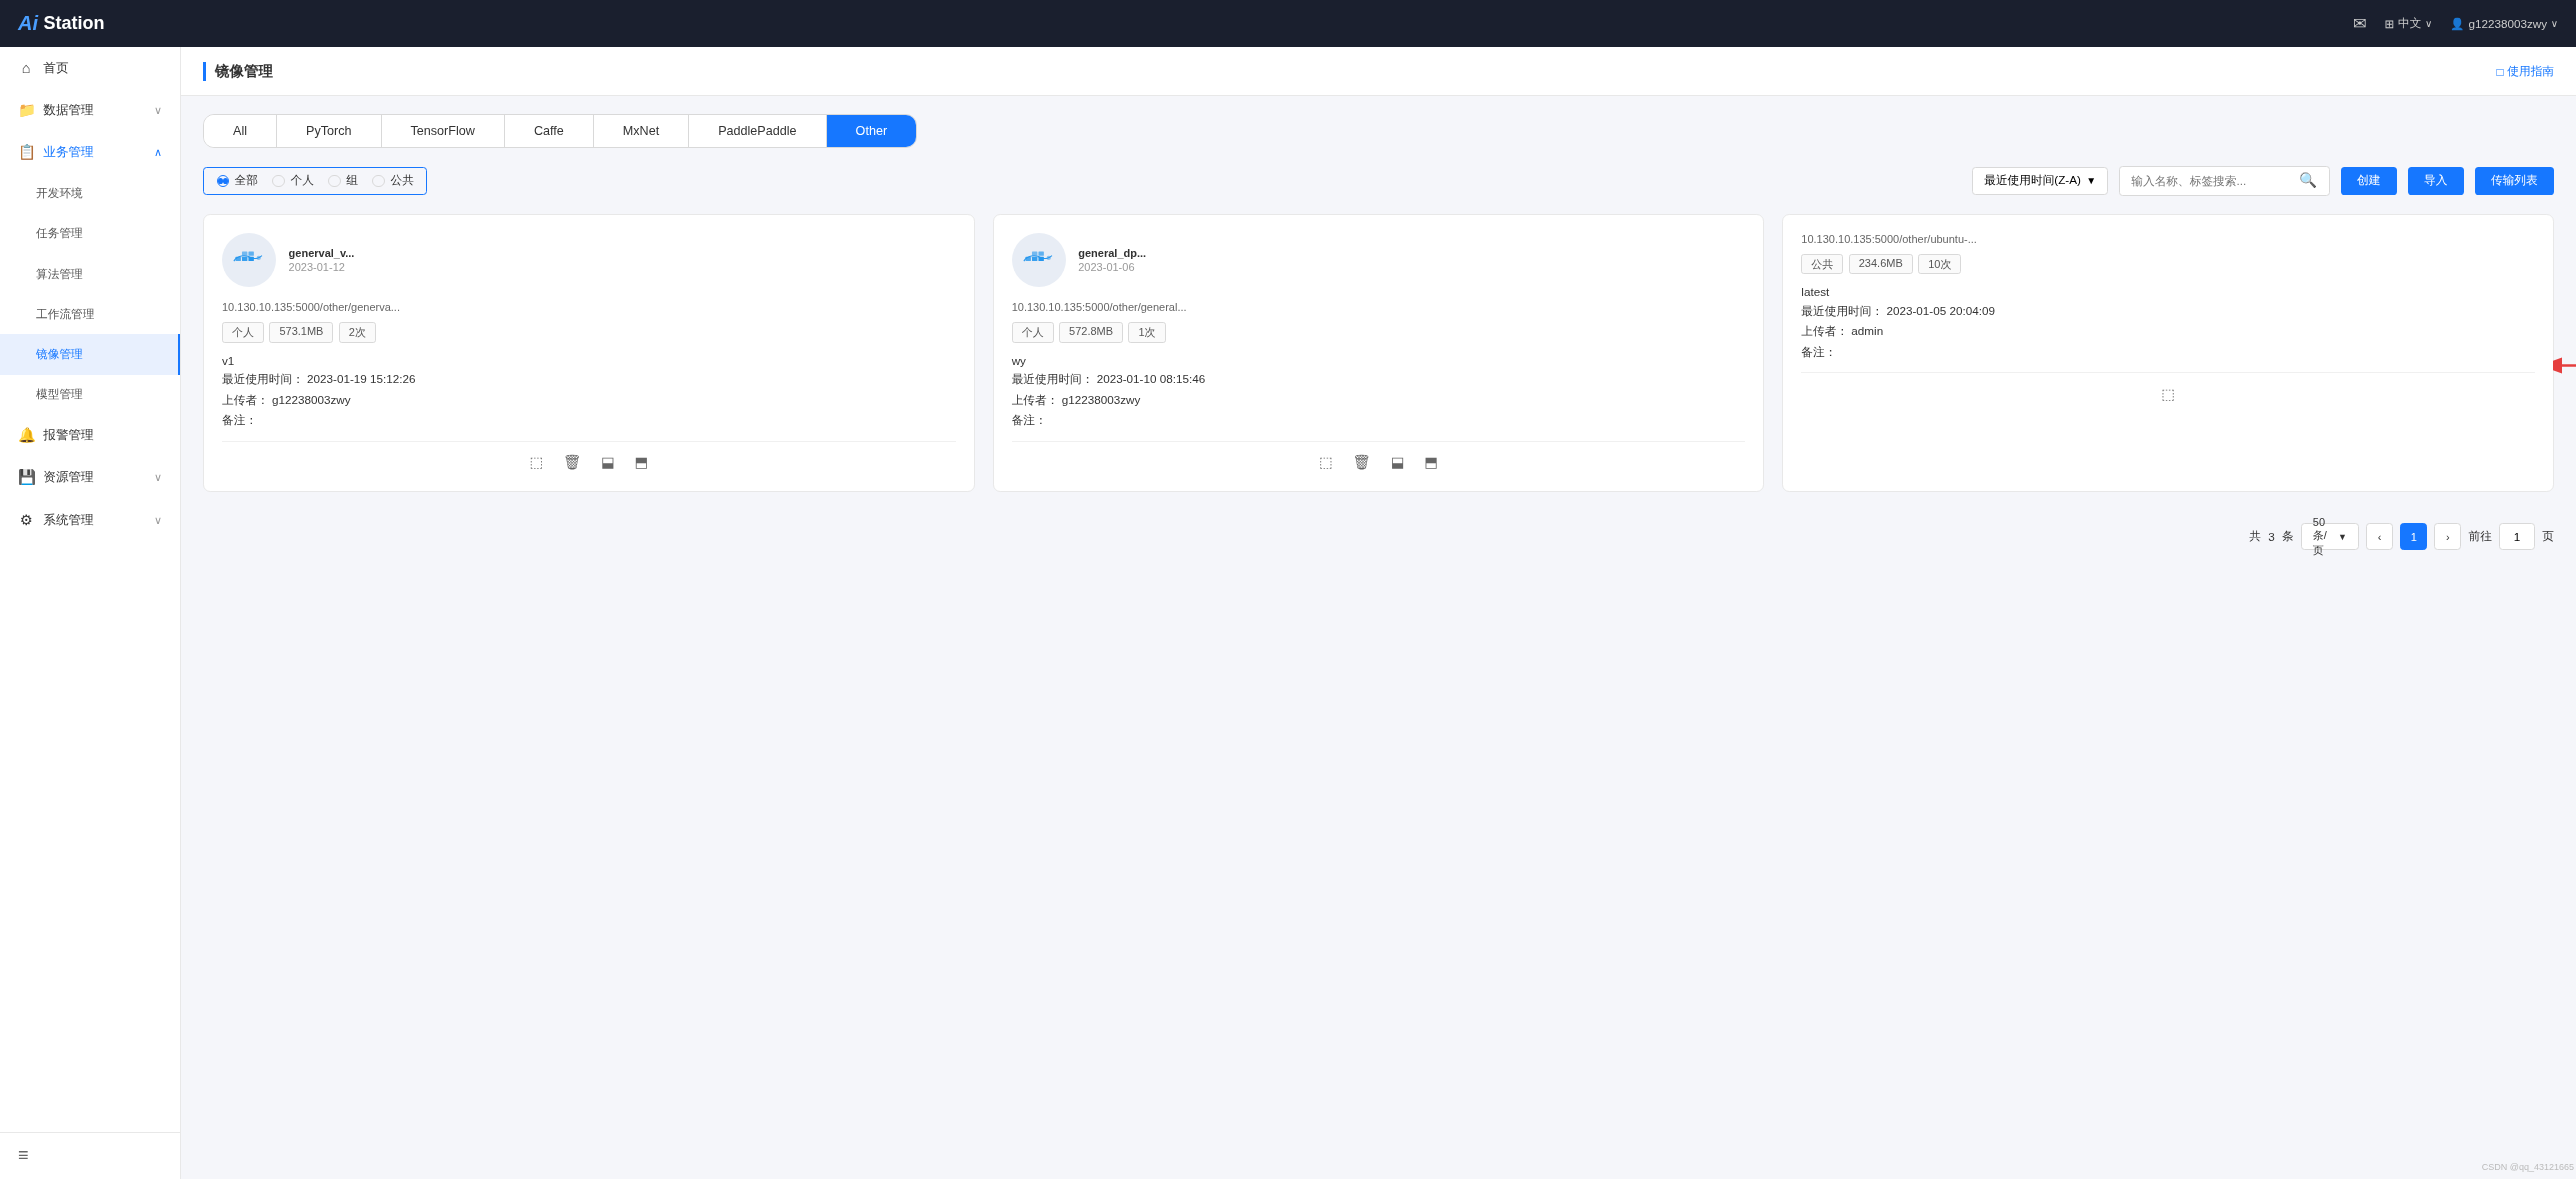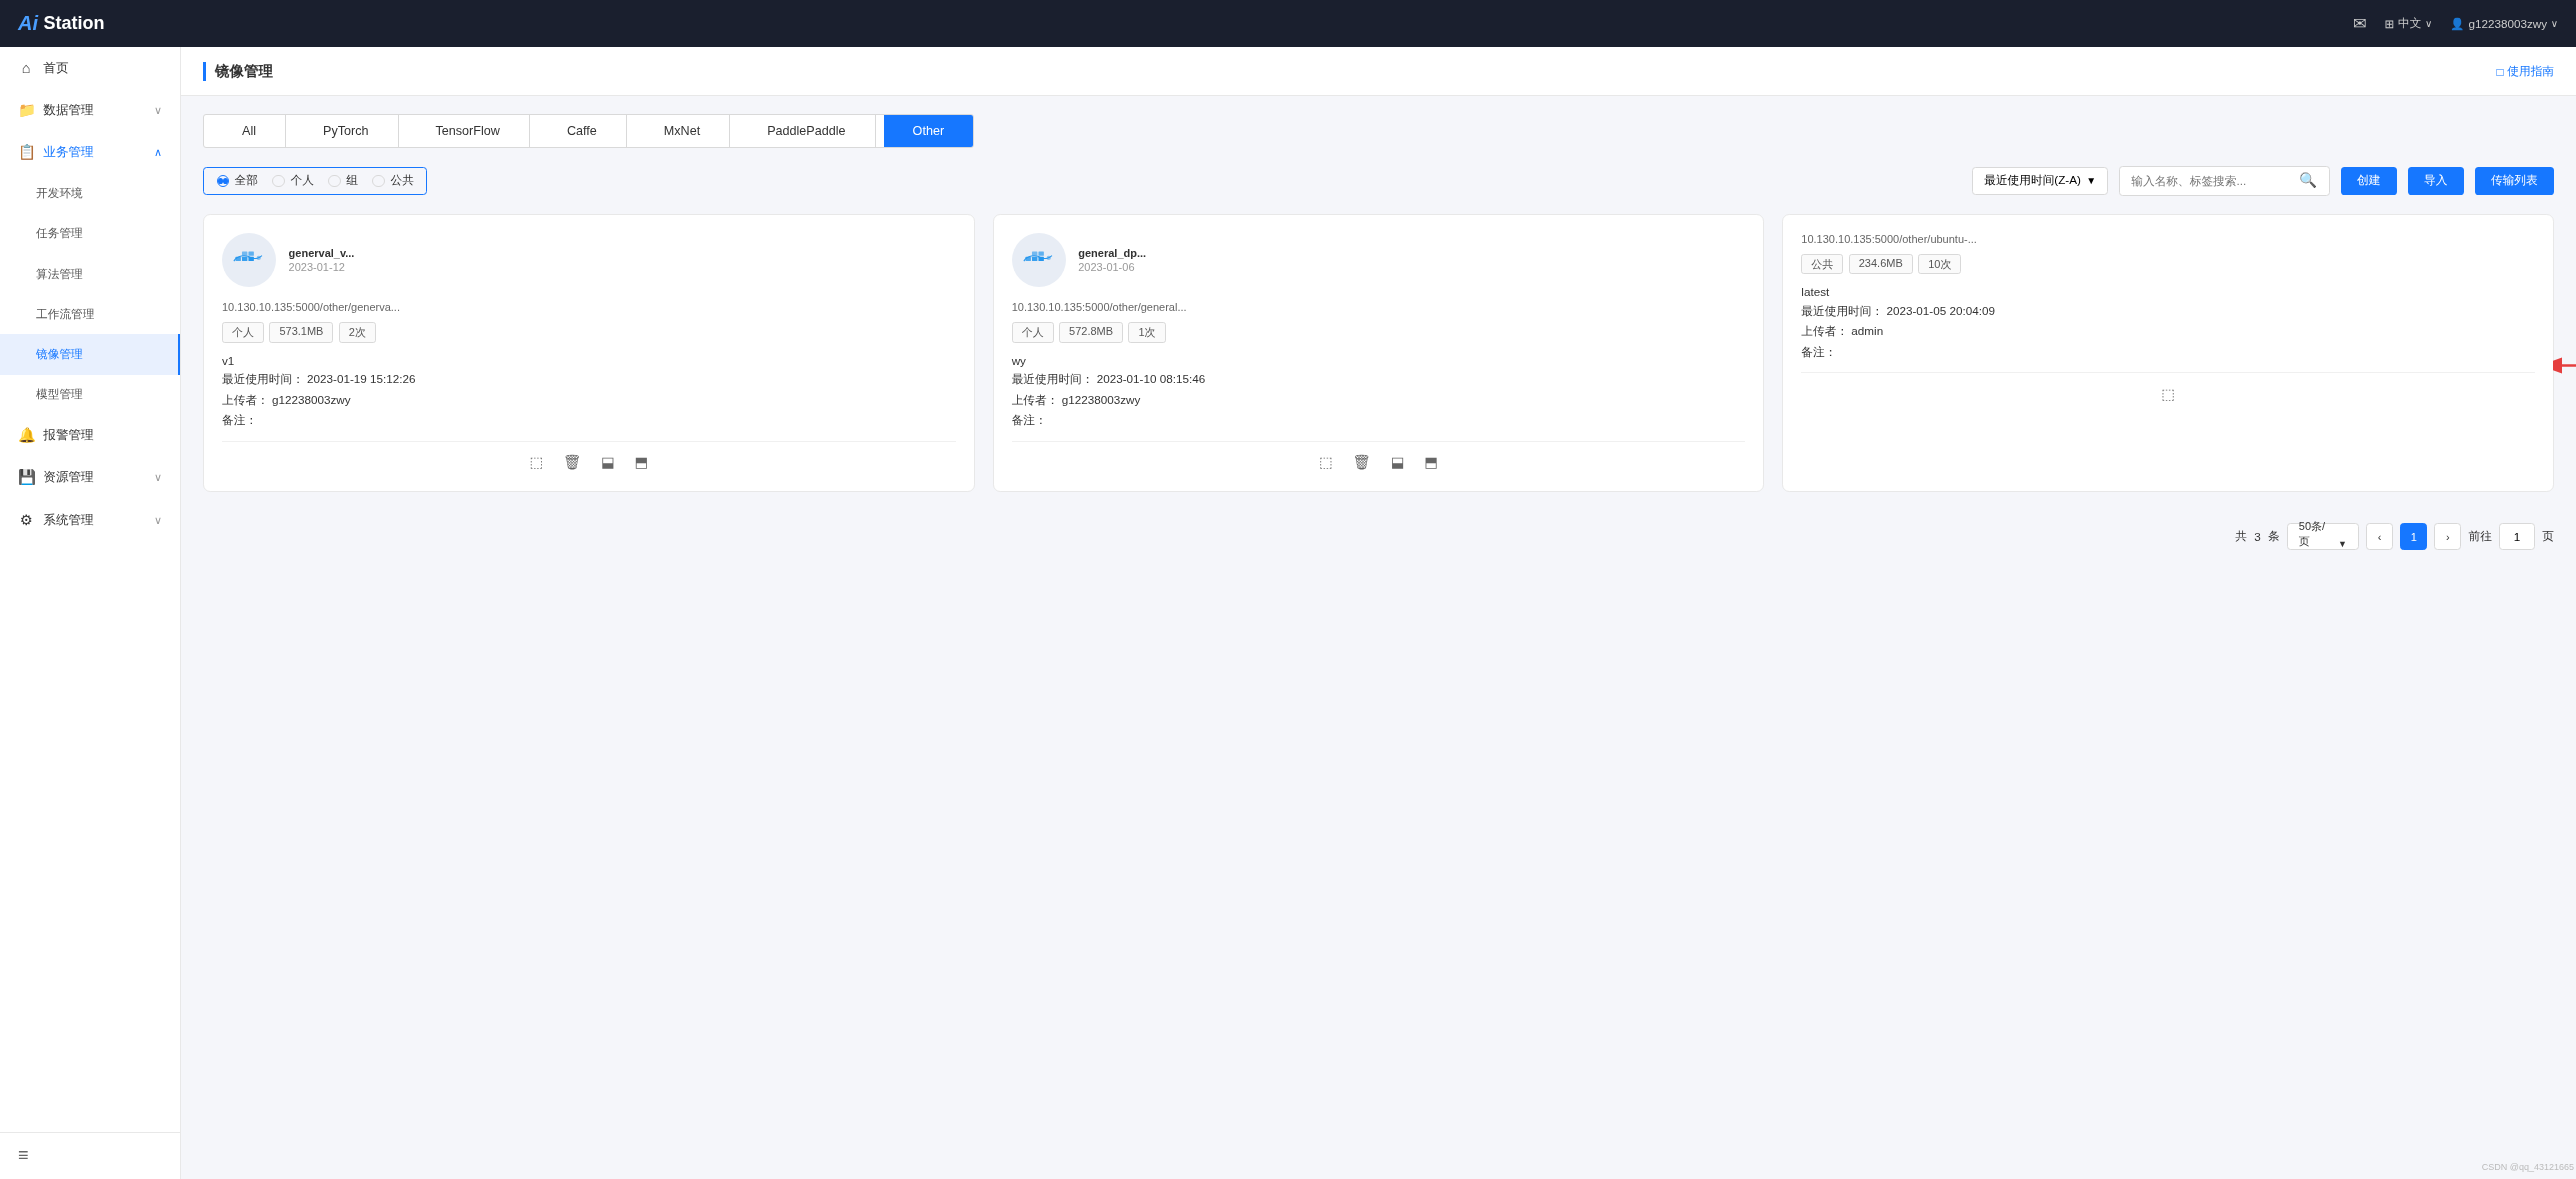--- a/index.html
+++ b/index.html
@@ -101,28 +101,27 @@
       padding-left: 9px;
     }
     .page-header-right { font-size: 11.7px; color: #1677ff; cursor: pointer; display: flex; align-items: center; gap: 3.6px; }
 
     
     .content-body { padding: 18px 22px; }
 
     
     .filter-tabs {
       display: flex;
-      gap: 8px;
+      gap: 0;
       margin-bottom: 18px;
       background: #fff;
       border: 0.9px solid #d9d9d9;
-      border-radius: 3px;
+      border-radius: 11px;
       overflow: hidden;
       width: fit-content;
-      padding-left: 9px;
     }
     .filter-tab {
       padding: 9px 29px;
       font-size: 12.6px;
       cursor: pointer;
       color: #333;
       border-right: 0.9px solid #d9d9d9;
       background: #fff;
       font-weight: 500;
       white-space: nowrap;
@@ -600,21 +599,21 @@
               <path d="M 120 30 L 10 30" stroke="#e53e3e" stroke-width="3" fill="none" marker-end="url(#arrowhead)"></path>
             </svg>
           </div>
         </div>
       </div>
 
       <div class="pagination">
         <span>共</span>
         <span>3</span>
         <span>条</span>
-        <div class="pagination-btn" style="width:72px; padding: 0 11px; align-items: flex-end;">
+        <div class="pagination-btn" style="width:58px; padding: 0 11px;">
           <span>50条/页</span>
           <span style="font-size:9px; margin-left:3.6px;">▼</span>
         </div>
         <div class="pagination-btn">
           <span>‹</span>
         </div>
         <div class="pagination-btn active">
           <span>1</span>
         </div>
         <div class="pagination-btn">

